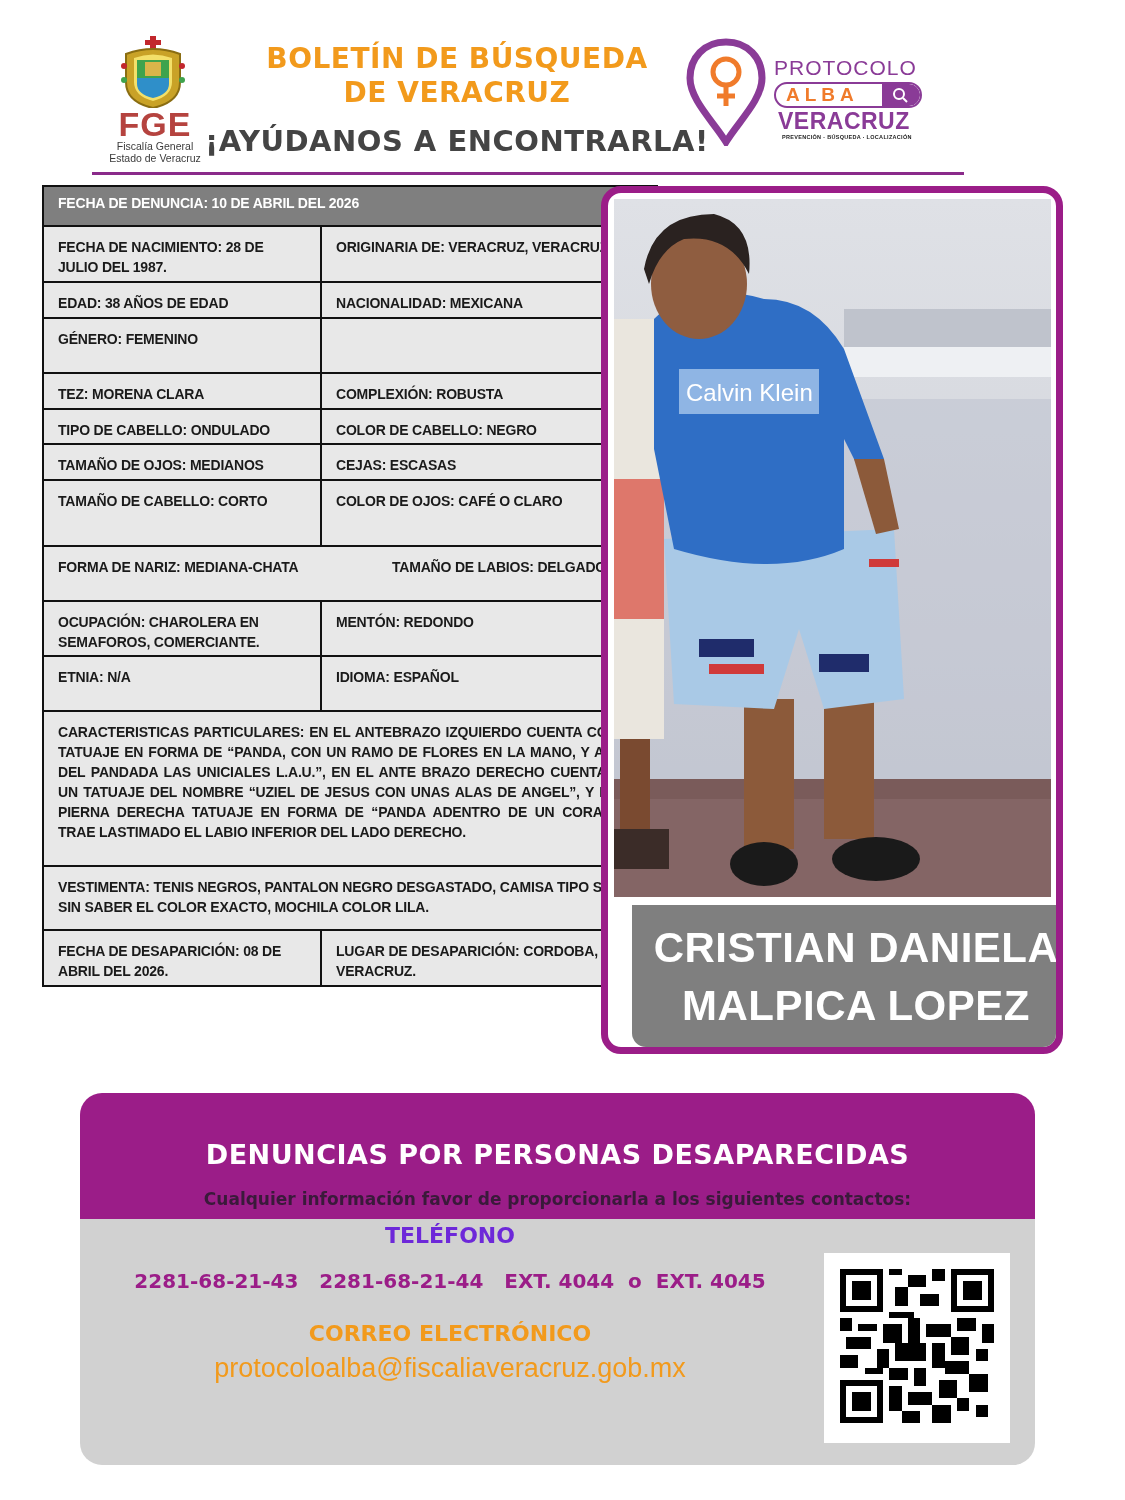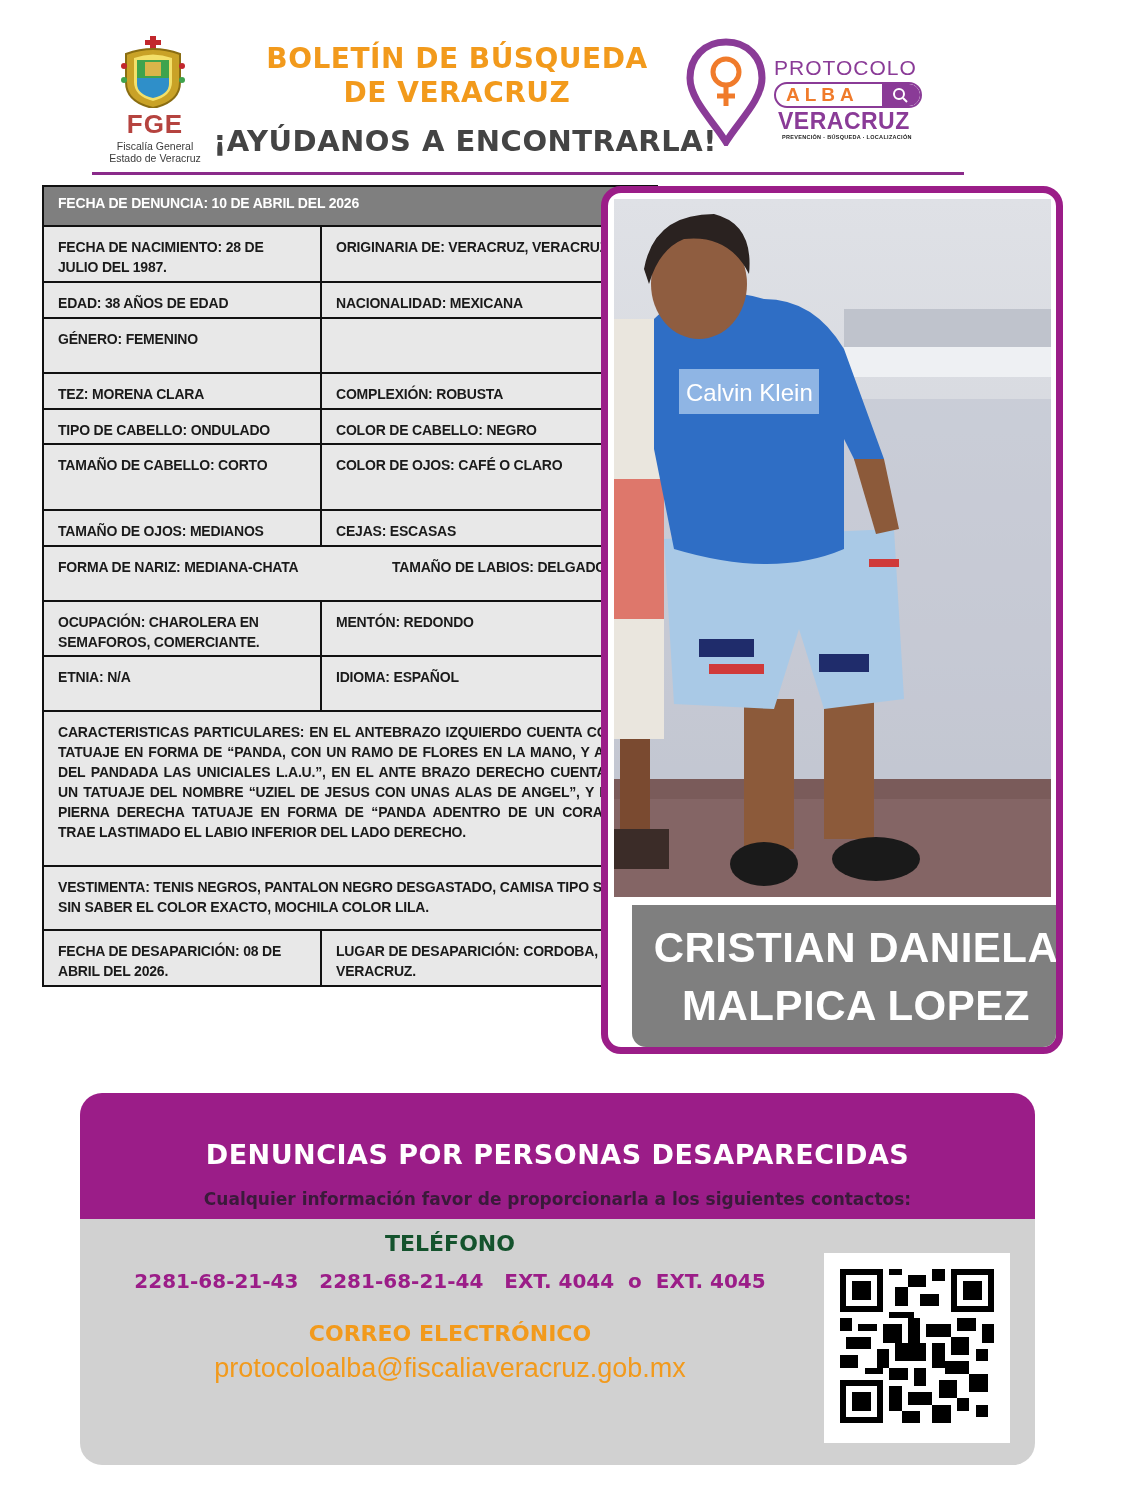--- a/index.html
+++ b/index.html
@@ -3,27 +3,27 @@
   <meta charset="utf-8">
   <style>
     * { box-sizing: border-box; margin: 0; padding: 0; }
     html, body { width: 1125px; height: 1500px; background: #ffffff; overflow: hidden; }
     body { position: relative; font-family: "Liberation Sans", sans-serif; }
 
     
     .fge-logo { position: absolute; left: 100px; top: 36px; width: 110px; height: 124px; text-align: center; }
     .shield { position: absolute; left: 20px; top: 0; width: 66px; height: 72px; }
     .fge-text { position: absolute; left: 0; top: 74px; width: 110px; text-align: center;
-      font-family: "Liberation Sans", sans-serif; font-weight: bold; font-size: 26px; color: #b5433f; letter-spacing: 1px; line-height: 28px; }
+      font-family: "Liberation Sans", sans-serif; font-weight: bold; font-size: 34px; color: #b5433f; letter-spacing: 1px; line-height: 28px; }
     .fge-sub { position: absolute; left: 0; top: 104px; width: 110px; text-align: center;
       font-size: 10.5px; color: #3b3b3b; line-height: 12px; }
 
     .title-orange { position: absolute; left: 232px; top: 42px; width: 450px; text-align: center;
       font-family: "DejaVu Sans", sans-serif; font-weight: bold; font-size: 28px; line-height: 34px; color: #f29a1c; letter-spacing: 0.5px; }
-    .title-gray { position: absolute; left: 205px; top: 124px; width: 520px; text-align: center;
+    .title-gray { position: absolute; left: 205px; top: 124px; width: 520px; text-align: left;
       font-family: "DejaVu Sans", sans-serif; font-weight: bold; font-size: 29px; color: #444444; letter-spacing: 0.5px; white-space: nowrap; }
 
     .alba-logo { position: absolute; left: 686px; top: 38px; width: 260px; height: 120px; }
     .alba-pin { position: absolute; left: 0; top: 0; width: 80px; height: 108px; }
     .alba-protocolo { position: absolute; left: 88px; top: 18px; font-size: 21px; color: #8a3b97; letter-spacing: 1px; white-space: nowrap; }
     .alba-bar { position: absolute; left: 88px; top: 44px; width: 148px; height: 26px; border: 2px solid #8a3b97; border-radius: 13px; overflow: hidden; background: #fff; }
     .alba-bar-text { position: absolute; left: 10px; top: 0; height: 22px; line-height: 22px; font-weight: bold; font-size: 19px; color: #f07b2b; letter-spacing: 5px; }
     .alba-bar-search { position: absolute; right: 0; top: 0; width: 38px; height: 22px; background: #8a3b97; border-radius: 0 11px 11px 0; }
     .alba-veracruz { position: absolute; left: 92px; top: 70px; font-size: 23px; font-weight: bold; color: #8a3b97; letter-spacing: 0.5px; white-space: nowrap; }
     .alba-tag { position: absolute; left: 96px; top: 96px; font-size: 5.5px; font-weight: bold; color: #222; letter-spacing: 0.3px; white-space: nowrap; }
@@ -50,21 +50,21 @@
     .name-line { position: absolute; left: 0; width: 448px; text-align: center; font-weight: bold; font-size: 42px; color: #ffffff; line-height: 50px; letter-spacing: 0.5px; }
 
     
     .footer-banner { position: absolute; left: 80px; top: 1093px; width: 955px; height: 126px; background: #9b1d88; border-radius: 22px 22px 0 0; }
     .footer-title { position: absolute; left: 0; width: 955px; text-align: center; font-family: "DejaVu Sans", sans-serif; font-weight: bold;
       font-size: 27px; color: #ffffff; line-height: 36px; letter-spacing: 0.5px; }
     .footer-sub { position: absolute; left: 0; top: 96px; width: 955px; text-align: center; font-family: "DejaVu Sans", sans-serif; font-weight: bold;
       font-size: 17px; color: #3a1a3a; }
 
     .contact-box { position: absolute; left: 80px; top: 1219px; width: 955px; height: 246px; background: #d1d1d1; border-radius: 0 0 22px 22px; }
-    .phone-label { position: absolute; left: 0; top: 12px; width: 740px; text-align: center; font-family: "DejaVu Sans", sans-serif; font-weight: bold; font-size: 22px; color: #14532d; }
+    .phone-label { position: absolute; left: 0; top: 4px; width: 740px; text-align: center; font-family: "DejaVu Sans", sans-serif; font-weight: bold; font-size: 22px; color: #6d28d9; }
     .phone-numbers { position: absolute; left: 0; top: 50px; width: 740px; text-align: center; font-family: "DejaVu Sans", sans-serif; font-weight: bold; font-size: 20px; color: #9b1d88; white-space: pre; }
     .email-label { position: absolute; left: 0; top: 102px; width: 740px; text-align: center; font-family: "DejaVu Sans", sans-serif; font-weight: bold; font-size: 22px; color: #f29a1c; }
     .email-value { position: absolute; left: 0; top: 134px; width: 740px; text-align: center; font-family: "Liberation Sans", sans-serif; font-size: 27px; color: #f29a1c; }
 
     .qr-box { position: absolute; left: 824px; top: 1253px; width: 186px; height: 190px; background: #ffffff; padding: 16px; }
     .qr-box svg { width: 154px; height: 154px; display: block; }
   </style>
 </head>
 <body>
 
@@ -134,27 +134,27 @@
     <div class="cell left">GÉNERO: FEMENINO</div>
   </div>
   <div class="row" style="height:36px">
     <div class="cell left">TEZ: MORENA CLARA</div>
     <div class="cell right">COMPLEXIÓN: ROBUSTA</div>
   </div>
   <div class="row" style="height:35px">
     <div class="cell left">TIPO DE CABELLO: ONDULADO</div>
     <div class="cell right">COLOR DE CABELLO: NEGRO</div>
   </div>
+  <div class="row" style="height:36px">
+    <div class="cell left">TAMAÑO DE OJOS: MEDIANOS</div>
+    <div class="cell right">CEJAS: ESCASAS</div>
+  </div>
   <div class="row" style="height:66px">
     <div class="cell left">TAMAÑO DE CABELLO:  CORTO</div>
     <div class="cell right">COLOR DE OJOS: CAFÉ O CLARO</div>
-  </div>
-  <div class="row" style="height:36px">
-    <div class="cell left">TAMAÑO DE OJOS: MEDIANOS</div>
-    <div class="cell right">CEJAS: ESCASAS</div>
   </div>
   <div class="row" style="height:55px">
     <div class="cell right">FORMA DE NARIZ: MEDIANA-CHATA</div>
     <div class="cell left">TAMAÑO DE LABIOS: DELGADOS</div>
   </div>
   <div class="row" style="height:55px">
     <div class="cell left">OCUPACIÓN: CHAROLERA EN SEMAFOROS, COMERCIANTE.</div>
     <div class="cell right">MENTÓN: REDONDO</div>
   </div>
   <div class="row" style="height:55px">

